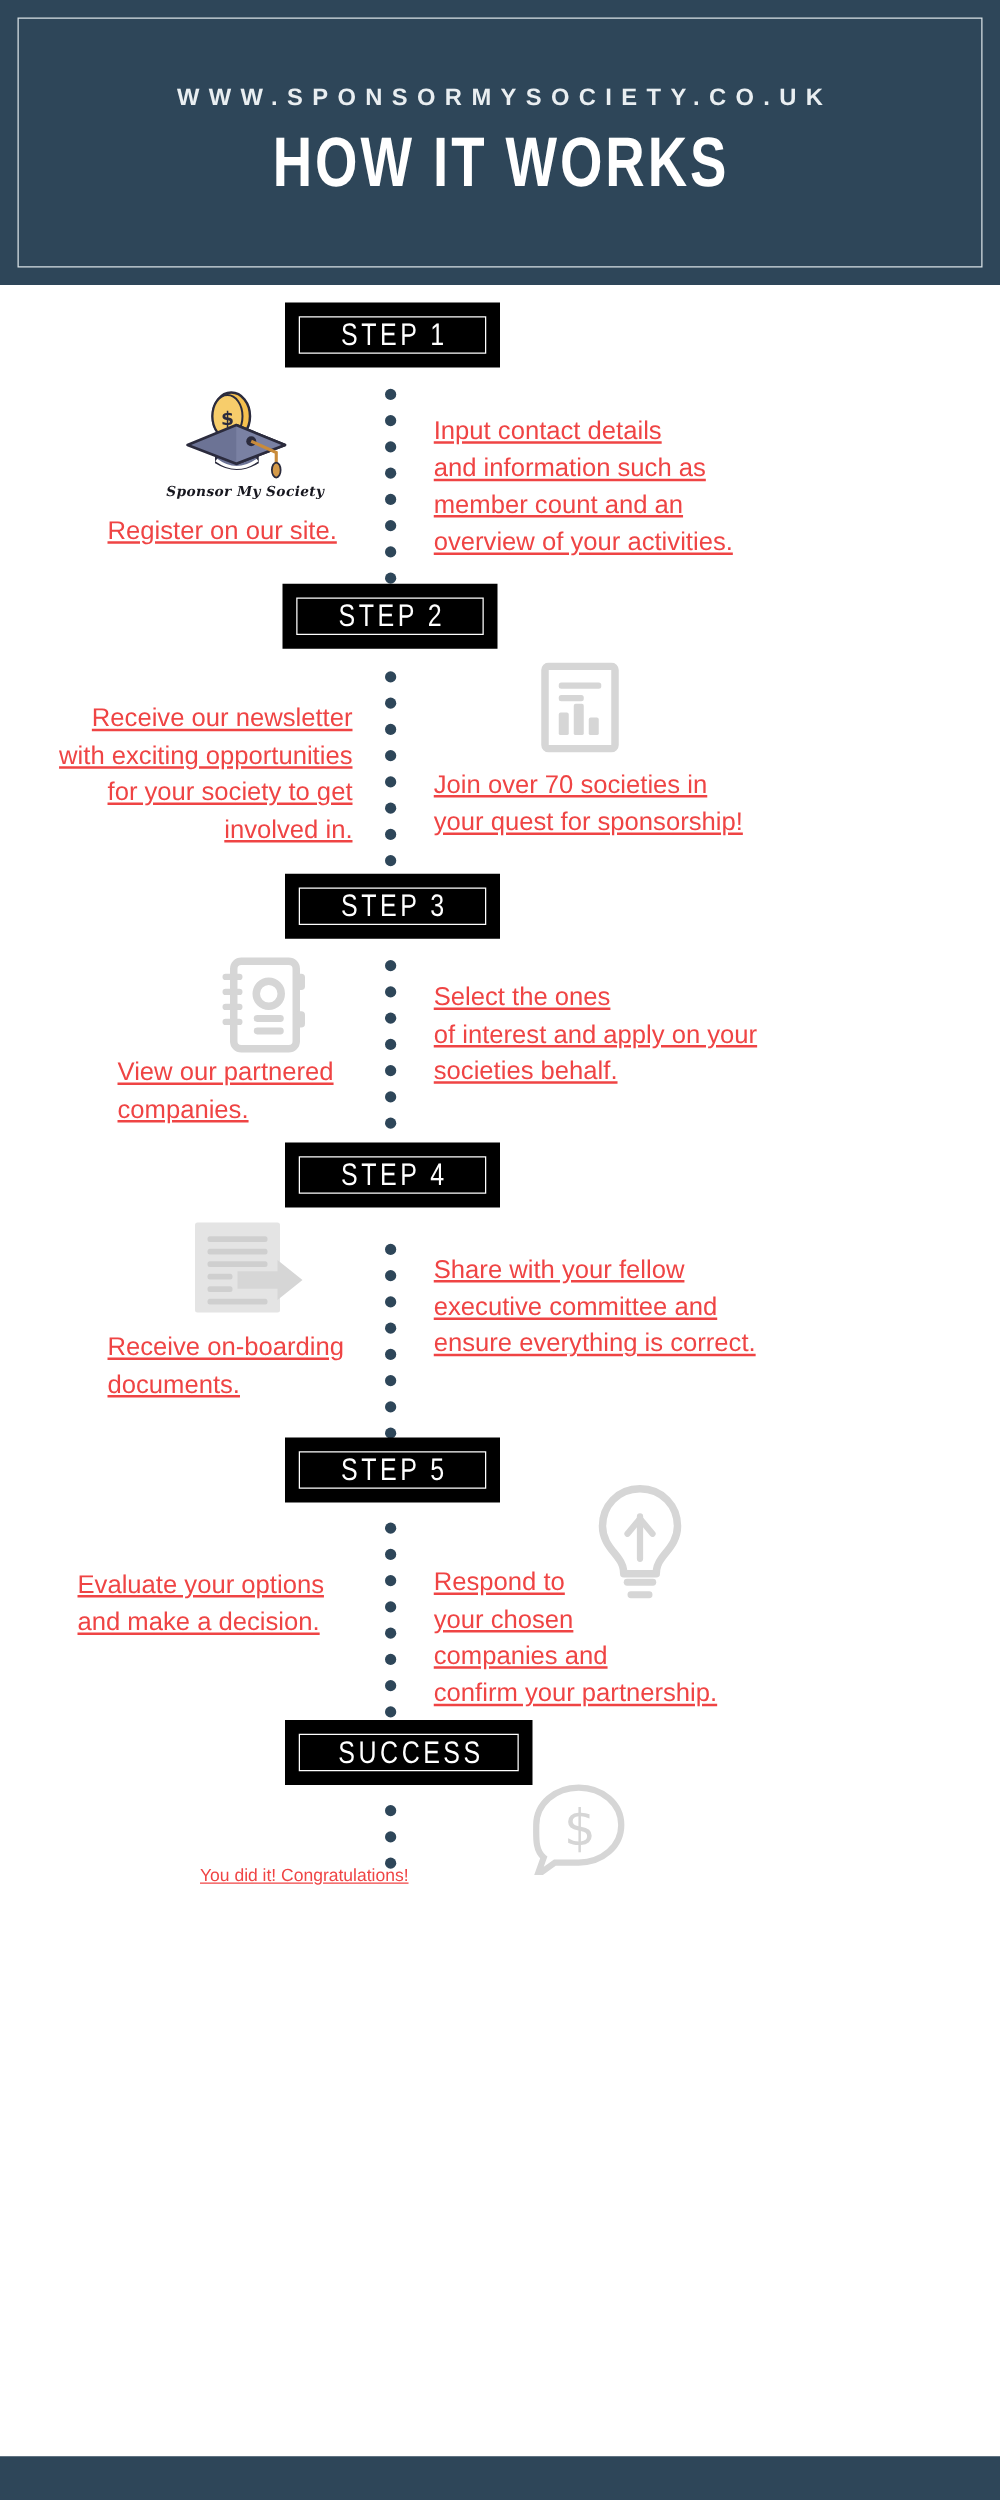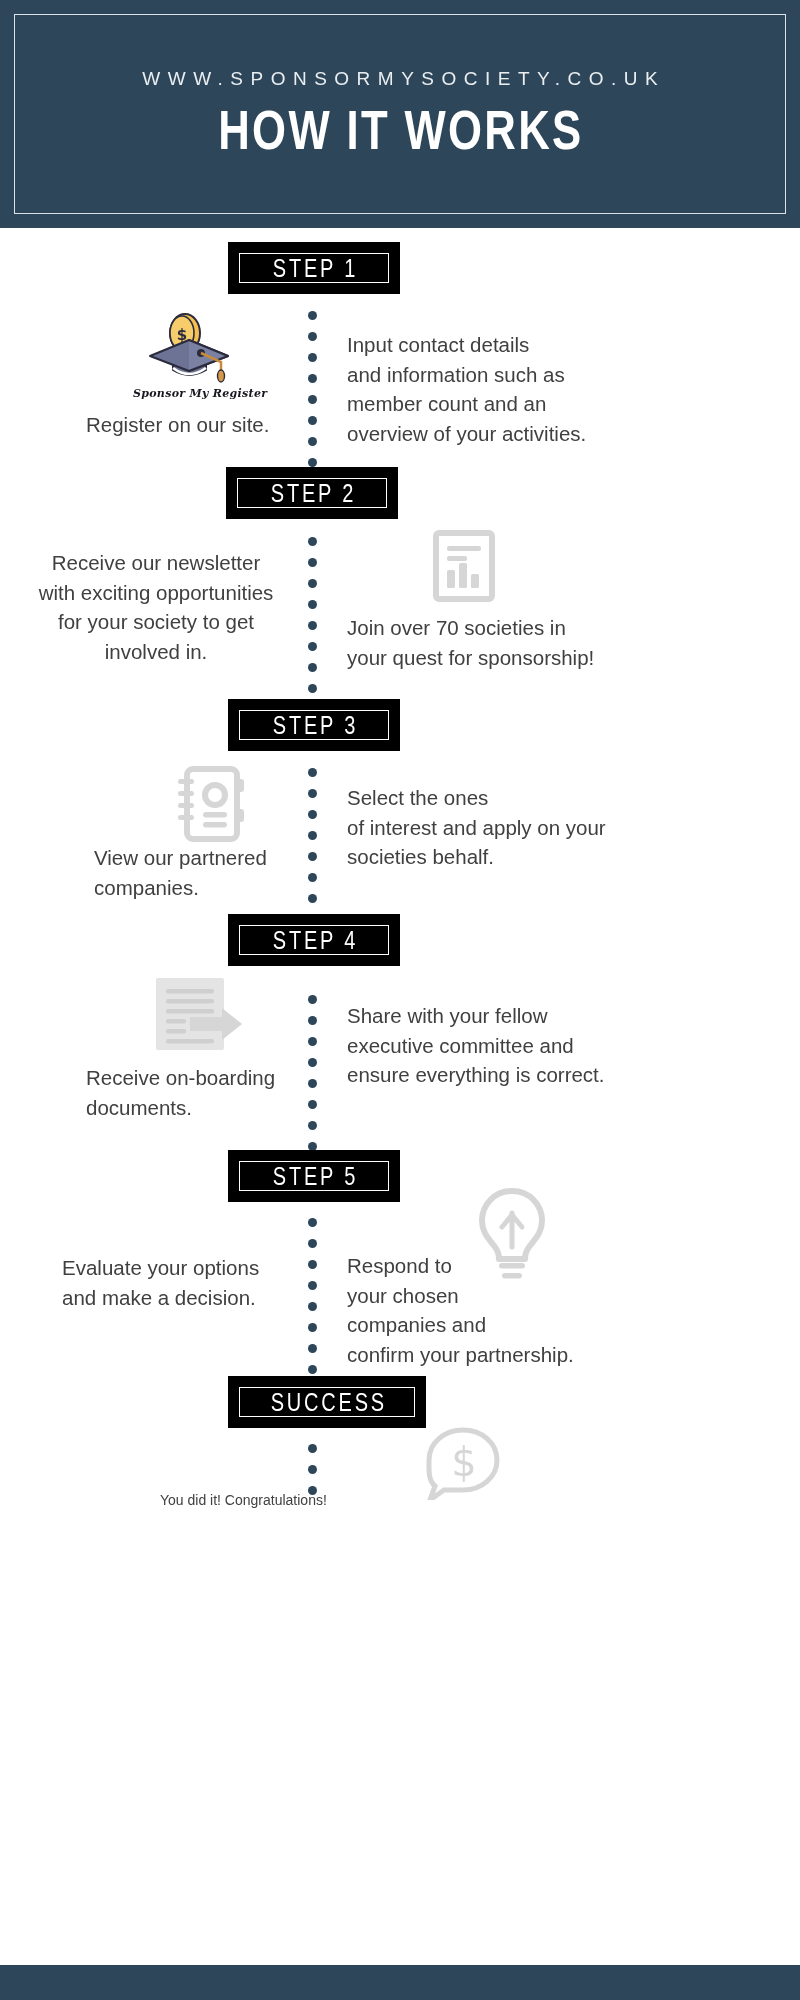--- a/index.html
+++ b/index.html
@@ -24,21 +24,21 @@
     border: 1.5px solid #d9e2e6;
     display: flex;
     flex-direction: column;
     align-items: center;
     justify-content: center;
   }
   .site-url {
     color: #e9eef1;
     font-size: 19px;
     letter-spacing: 7.5px;
-    font-weight: 400;
+    font-weight: 700;
     text-indent: 7.5px;
     line-height: 1.2;
     margin-bottom: 10px;
   }
   .headline {
     color: #ffffff;
     font-size: 56px;
     font-weight: 700;
     letter-spacing: 3px;
     text-indent: 3px;
@@ -87,24 +87,25 @@
   .dot {
     width: 9px; height: 9px;
     border-radius: 50%;
     background: #2e4659;
     margin-bottom: 12px;
   }
 
   
   .txt {
     position: absolute;
-    color: #404040;
+    color: #ef4444;
     font-size: 20.5px;
     line-height: 1.45;
     font-weight: 400;
+    text-decoration: underline;
   }
   .txt.right-align { text-align: right; }
   .txt.left-align  { text-align: left; }
   .txt.center-align{ }
 
   
   .icon { position: absolute; }
   .logo-cap { position: absolute; }
   .logo-word {
     position: absolute;
@@ -144,21 +145,21 @@
     <path d="M27 56 Q43 68 60 56" fill="none" stroke="#ffffff" stroke-width="2.5"></path>
 
     <path d="M43 28 L82 44 L43 59 L4 44 Z" fill="#6c7395" stroke="#2b2b3d" stroke-width="2" stroke-linejoin="round"></path>
     <path d="M43 28 L82 44 L43 59" fill="#7a81a3" stroke="#2b2b3d" stroke-width="2" stroke-linejoin="round"></path>
 
     <circle cx="55" cy="41" r="4" fill="#2b2b3d"></circle>
     <path d="M55 41 L75 50 L75 60" fill="none" stroke="#c98b3a" stroke-width="2.5"></path>
     <ellipse cx="75" cy="64" rx="3.5" ry="6" fill="#d49a49" stroke="#2b2b3d" stroke-width="1.4"></ellipse>
   </svg>
 </div>
-<div class="logo-word" style="left:133px; top:387px; width:112px; text-align:center;">Sponsor My Register</div>
+<div class="logo-word" style="left:133px; top:387px; width:112px; text-align:center;">Sponsor My Society</div>
 
 <div class="txt center-align" style="left:86px; top:410px; width:206px;">Register on our site.</div>
 
 <div class="dots" style="left:308px; top:311px;">
   <div class="dot"></div>
   <div class="dot"></div>
   <div class="dot"></div>
   <div class="dot"></div>
   <div class="dot"></div>
   <div class="dot"></div>
@@ -167,21 +168,21 @@
 </div>
 
 <div class="txt left-align" style="left:347px; top:330px; width:268px;">Input contact details<br>and information such as<br>member count and an<br>overview of your activities.</div>
 
 <div class="badge" style="left:226px; top:467px; width:172px; height:52px;">
   <div class="badge-inner">
     <span class="badge-label">STEP 2</span>
   </div>
 </div>
 
-<div class="txt right-align" style="left:30px; top:548px; width:252px;text-align:center;">Receive our newsletter<br>with exciting opportunities<br>for your society to get<br>involved in.</div>
+<div class="txt right-align" style="left:30px; top:560px; width:252px;">Receive our newsletter<br>with exciting opportunities<br>for your society to get<br>involved in.</div>
 
 <div class="dots" style="left:308px; top:537px;">
   <div class="dot"></div>
   <div class="dot"></div>
   <div class="dot"></div>
   <div class="dot"></div>
   <div class="dot"></div>
   <div class="dot"></div>
   <div class="dot"></div>
   <div class="dot"></div>

